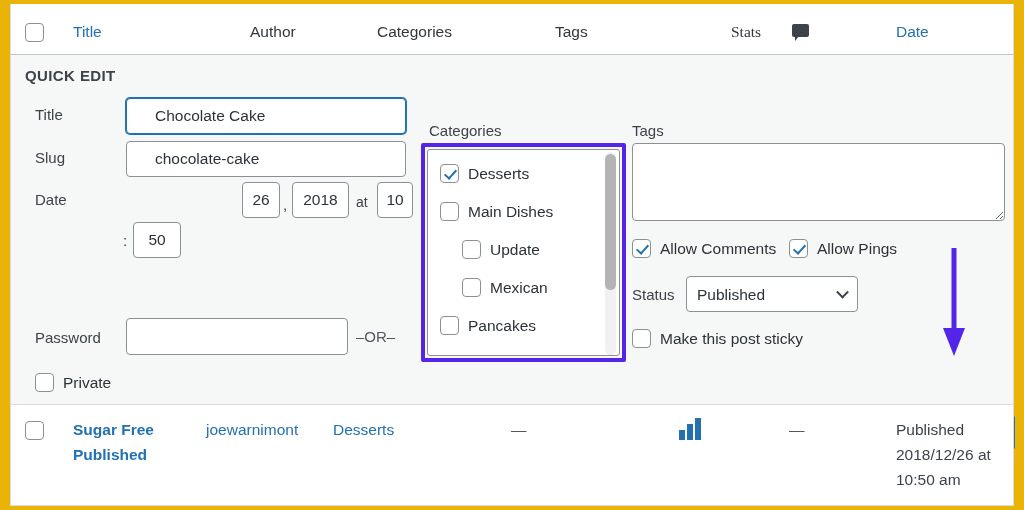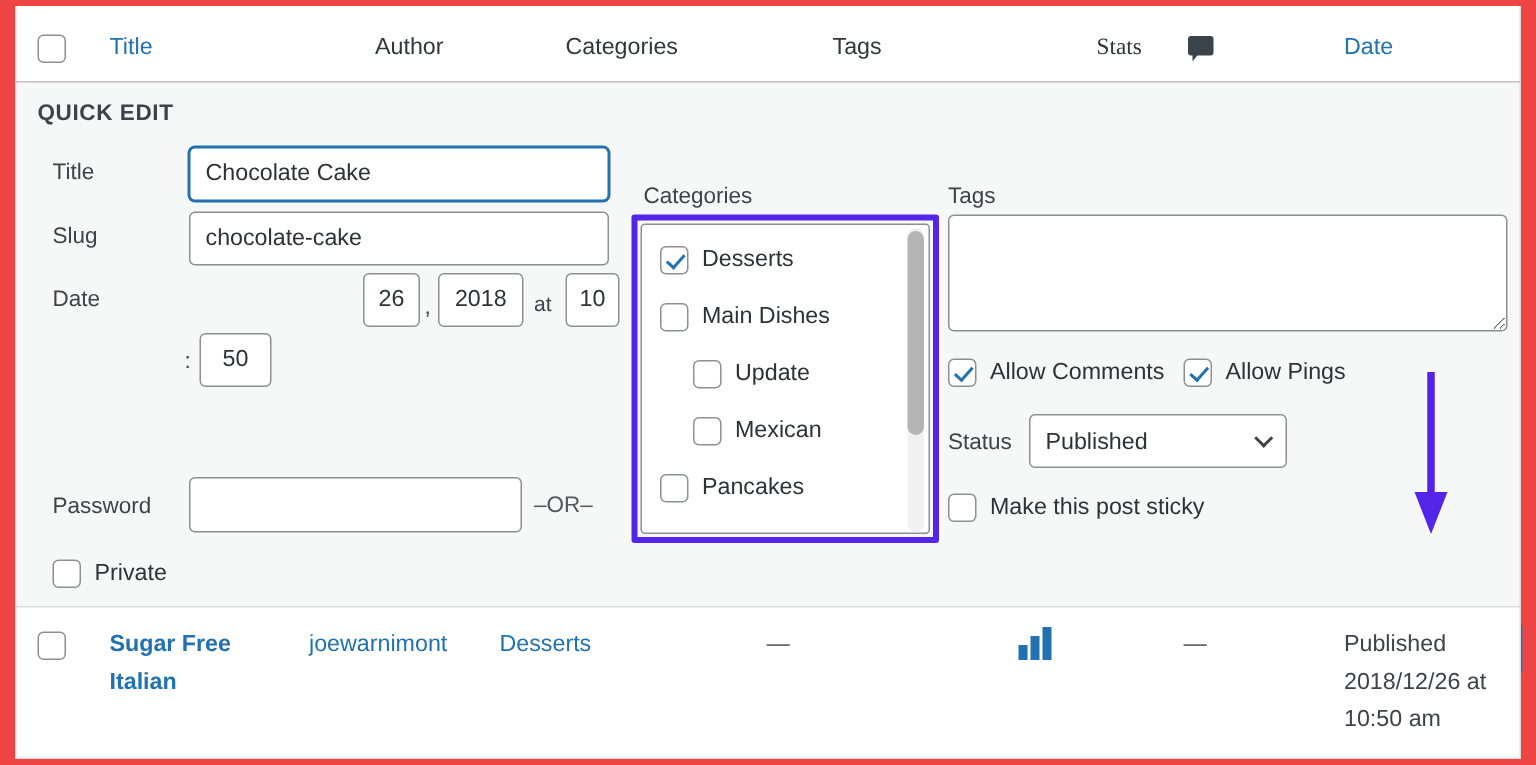--- a/index.html
+++ b/index.html
@@ -7,21 +7,21 @@
     margin: 0; padding: 0;
     width: 1024px; height: 510px;
     background: #ffffff;
     font-family: "Liberation Sans", sans-serif;
     -webkit-font-smoothing: antialiased;
   }
   .screen {
     position: relative;
     width: 1024px; height: 510px;
     overflow: hidden;
-    background: #ef4444;
+    background: #eab308;
   }
 
   
   .list-header {
     position: absolute;
     left: 10px; top: 4px;
     width: 1004px; height: 51px;
     background: #ffffff;
     border-bottom: 1px solid #c3c4c7;
     border-left: 1px solid #dcdcde;
@@ -90,21 +90,21 @@
   }
 
   .txt {
     position: absolute;
     background: #fff;
     border: 1px solid #8c8f94;
     border-radius: 4px;
     font-family: "Liberation Sans", sans-serif;
     font-size: 15.5px;
     color: #2c3338;
-    padding: 0 10px;
+    padding: 0 28px;
     outline: none;
   }
   .txt.focus {
     border: 1px solid #2271b1;
     box-shadow: 0 0 0 1px #2271b1;
   }
 
   select.sel {
     position: absolute;
     background: #fff;
@@ -333,21 +333,21 @@
     <button class="btn-update">Update</button>
   </div>
 
   <svg class="arrow" width="28" height="110" viewBox="0 0 28 110">
     <line x1="14" y1="0" x2="14" y2="86" stroke="#5325e8" stroke-width="5"></line>
     <polygon points="14,108 3,80 25,80" fill="#5325e8"></polygon>
   </svg>
 
   <div class="post-row">
     <span class="cb" style="position:absolute; left:14px; top:16px;"></span>
-    <div class="pr-cell pr-title" style="left:62px; top:12px;">Sugar Free Italian</div>
+    <div class="pr-cell pr-title" style="left:62px; top:12px;">Sugar Free Published</div>
     <div class="pr-cell pr-link" style="left:195px; top:12px; width:100px;">joewarnimont</div>
     <div class="pr-cell pr-link" style="left:322px; top:12px;">Desserts</div>
     <div class="pr-cell pr-dash" style="left:500px; top:12px;">—</div>
     <div class="pr-cell pr-dash" style="left:778px; top:12px;">—</div>
     <div class="pr-cell pr-date" style="left:885px; top:12px;">Published</div>
     <div class="pr-cell pr-date" style="left:885px; top:37px; width:110px;">2018/12/26 at 10:50 am</div>
   </div>
   <div class="stats-icon">
       <i></i>
       <i></i>

